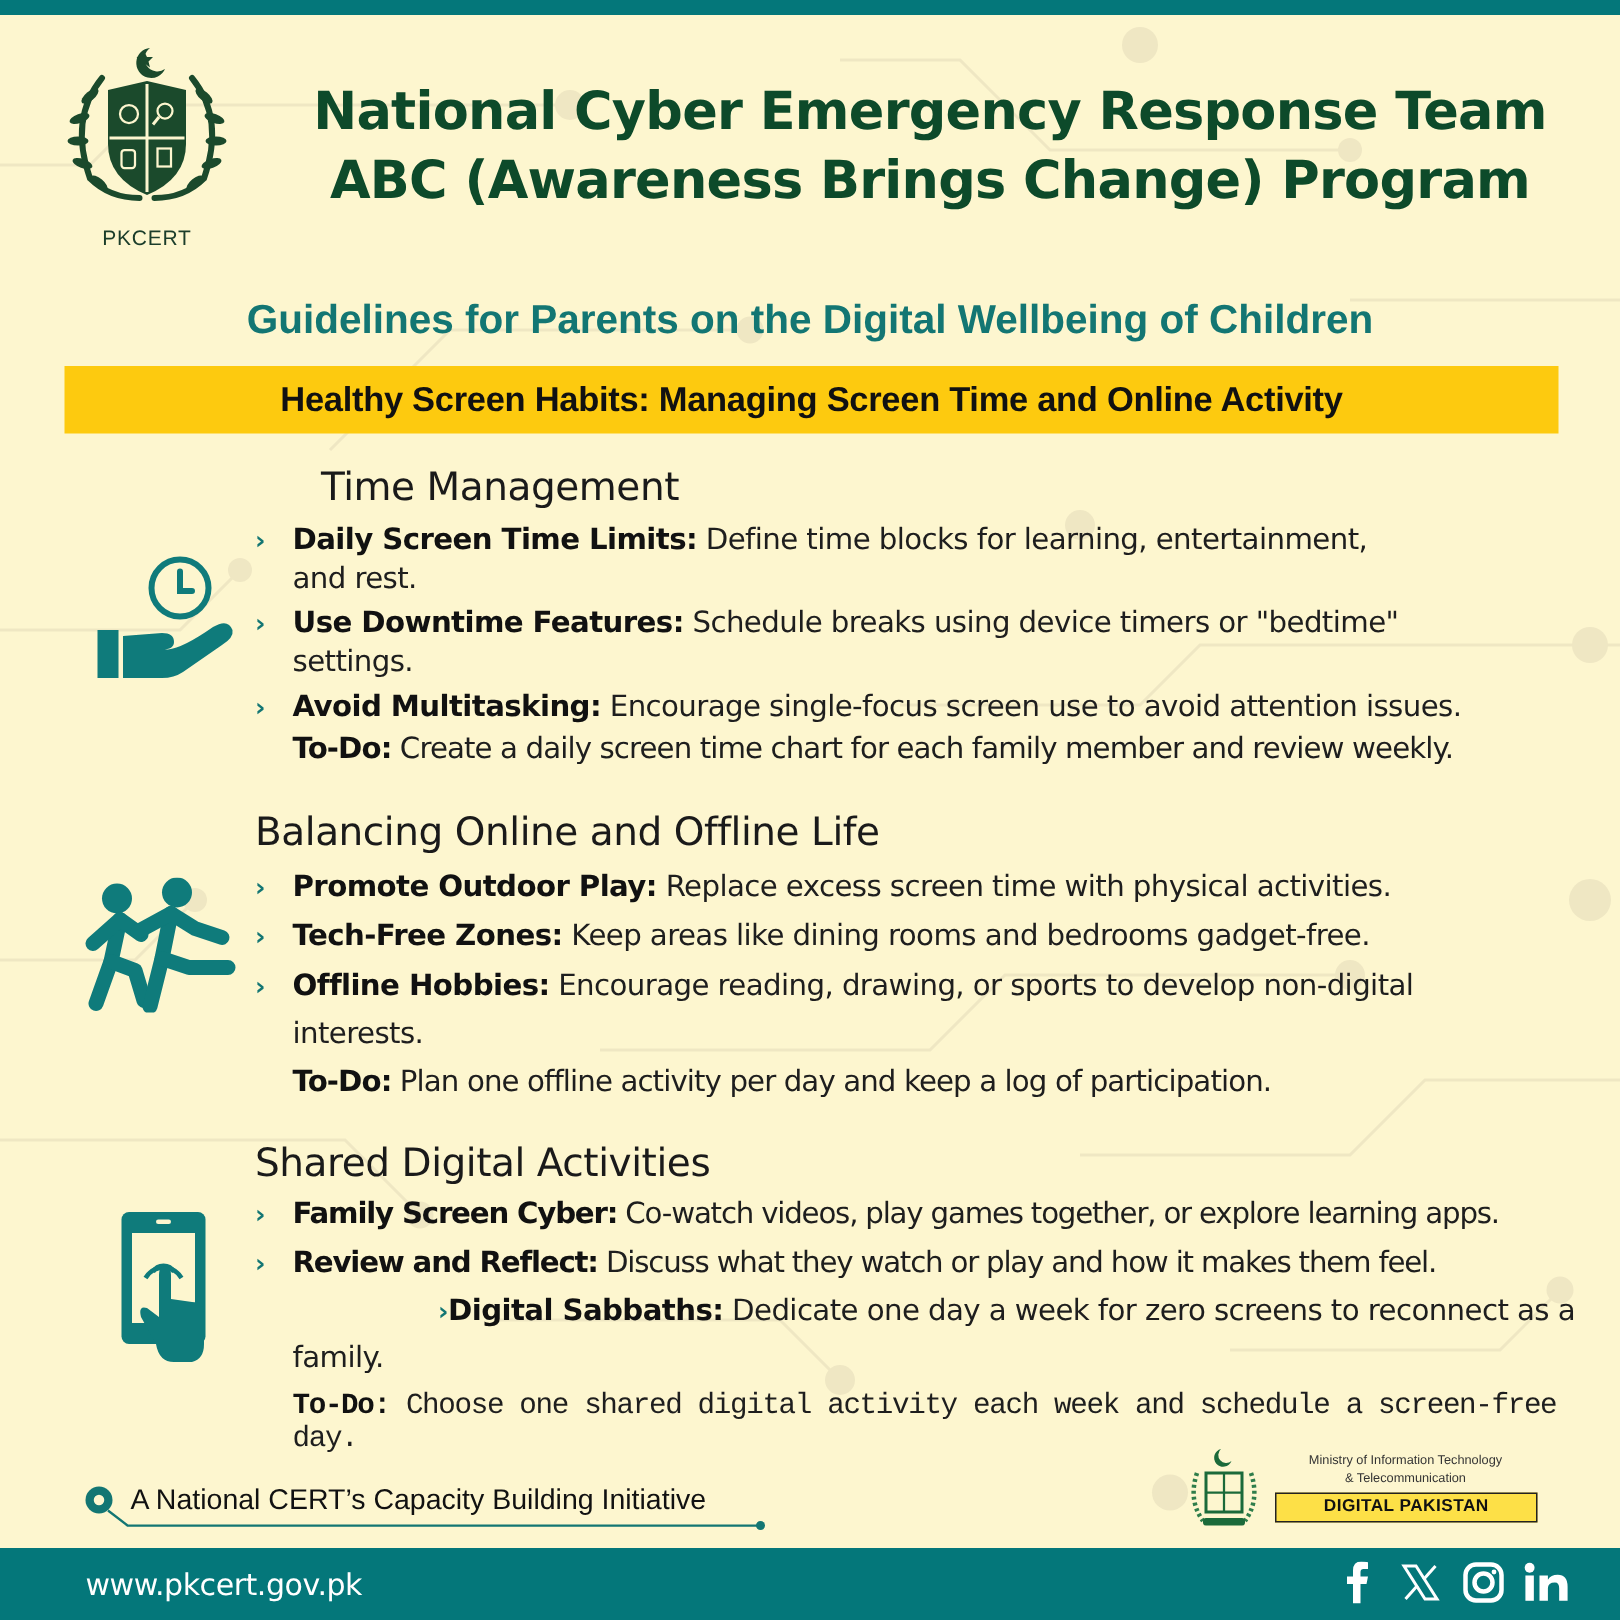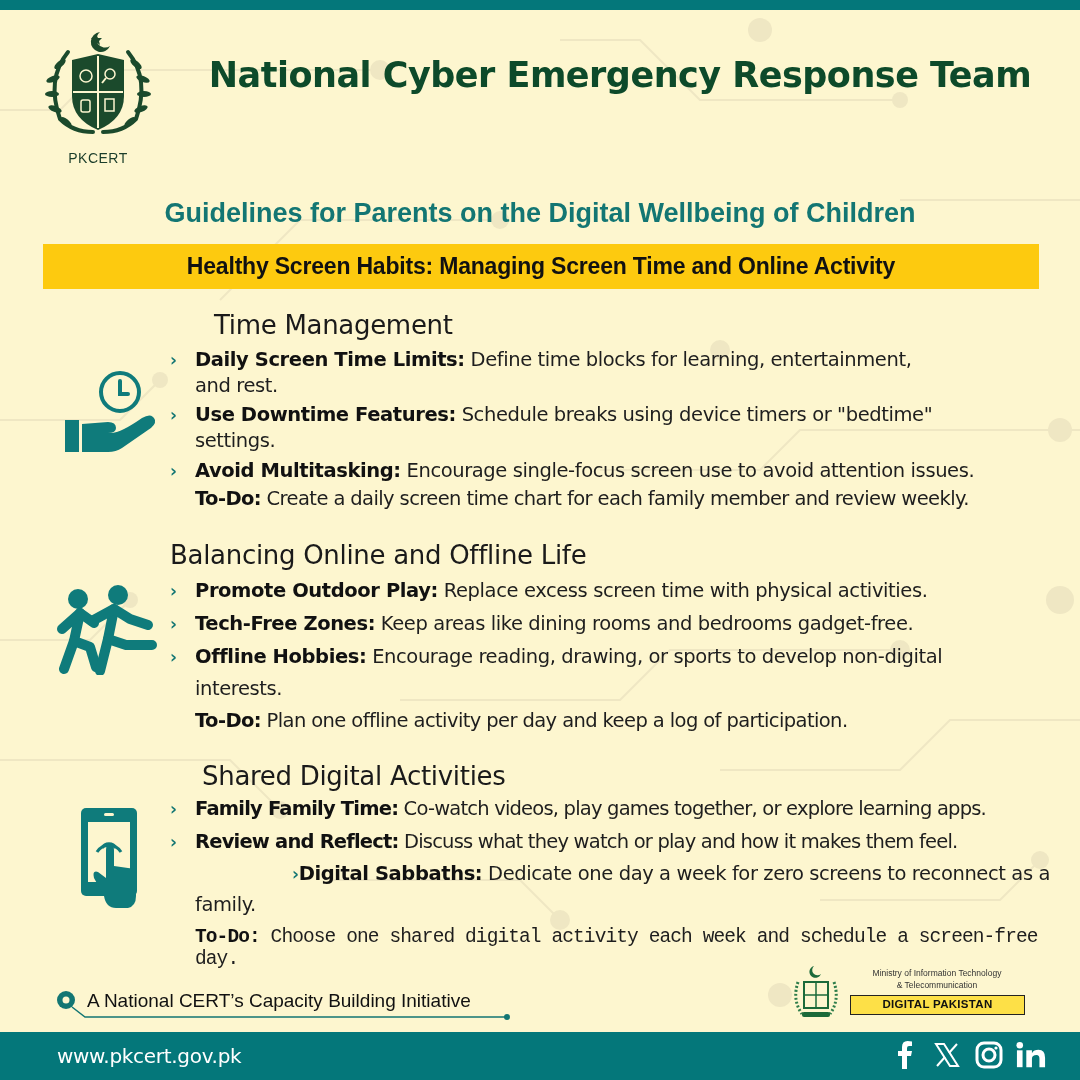--- a/index.html
+++ b/index.html
@@ -105,20 +105,21 @@
     <circle cx="72" cy="50" r="5" fill="none" stroke="#fdf6cf" stroke-width="1.5"></circle>
     <line x1="68" y1="54" x2="64" y2="59" stroke="#fdf6cf" stroke-width="2"></line>
     <rect x="43" y="76" width="9" height="12" rx="2" fill="none" stroke="#fdf6cf" stroke-width="1.5"></rect>
     <rect x="67" y="75" width="9" height="12" fill="none" stroke="#fdf6cf" stroke-width="1.5"></rect>
   </svg>
   <div class="logo-text">PKCERT</div>
 </div>
 
 <div class="header-title">
   <div>National Cyber Emergency Response Team</div>
+  <div>ABC (Awareness Brings Change) Program</div>
 </div>
 
 <div class="subtitle">Guidelines  for Parents on the Digital Wellbeing of Children</div>
 
 <div class="yellow-band">
   <span>Healthy Screen Habits: Managing Screen Time and Online Activity</span>
 </div>
 
 <div class="section" style="top:0;">
   <svg class="section-icon" style="left:62px; top:370px;" width="96" height="86" viewBox="0 0 96 86">
@@ -181,24 +182,24 @@
 
 <div class="section" style="top:0;">
   <svg class="section-icon" style="left:80px; top:806px;" width="60" height="104" viewBox="0 0 60 104">
     <rect x="1" y="2" width="56" height="88" rx="5" fill="#0f7b7b"></rect>
     <rect x="8" y="16" width="42" height="60" fill="#fdf6cf"></rect>
     <rect x="24" y="7" width="10" height="3" rx="1.5" fill="#fdf6cf"></rect>
     <path d="M22 42 a8 8 0 0 1 14 0" fill="none" stroke="#0f7b7b" stroke-width="3"></path>
     <path d="M17 46 a14 14 0 0 1 24 0" fill="none" stroke="#0f7b7b" stroke-width="3"></path>
     <path d="M26 44 L26 72 L18 66 Q12 64 14 72 L24 90 Q26 102 36 102 L48 102 Q56 100 56 90 L56 70 Q56 62 48 62 L34 60 L34 44 Q34 38 30 38 Q26 38 26 44 Z" fill="#0f7b7b"></path>
   </svg>
-  <div class="section-title" style="top:761px;margin-left:32px;">Shared Digital Activities</div>
+  <div class="section-title" style="top:761px;">Shared Digital Activities</div>
 
   <div class="bullet" style="top:795px; letter-spacing:-0.8px;">
-    <span class="chev">›</span><b>Family Family Time:</b><span> Co-watch videos, play games together, or explore learning apps.</span>
+    <span class="chev">›</span><b>Family Screen Cyber:</b><span> Co-watch videos, play games together, or explore learning apps.</span>
   </div>
   <div class="bullet" style="top:828px; letter-spacing:-0.8px;">
     <span class="chev">›</span><b>Review and Reflect:</b><span> Discuss what they watch or play and how it makes them feel.</span>
   </div>
   <div class="bullet" style="top:860px;text-align:right;">
     <span class="chev">›</span><b>Digital Sabbaths:</b><span> Dedicate one day a week for zero screens to reconnect as a</span>
   </div>
   <div class="cont" style="top:893px;">family.</div>
   <div class="todo" style="top:926px; letter-spacing:-0.9px;font-family:Liberation Mono, monospace;">
     <b>To-Do:</b><span> Choose one shared digital activity each week and schedule a screen-free day.</span>

